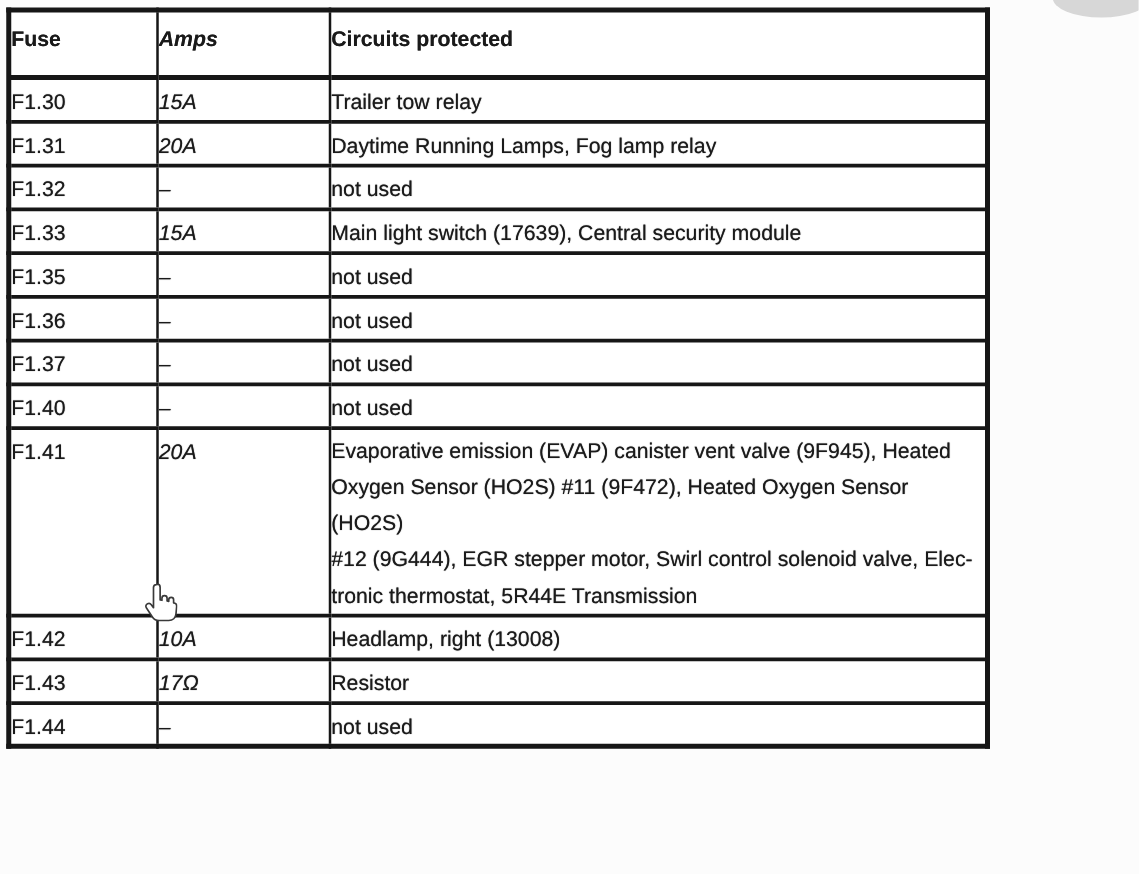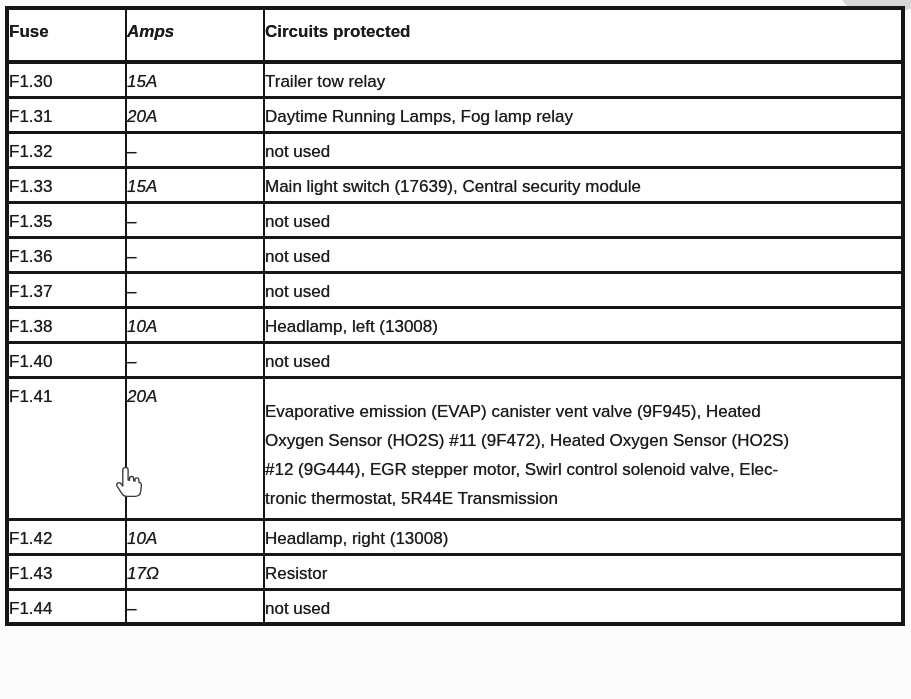--- a/index.html
+++ b/index.html
@@ -18,21 +18,21 @@
     width: 78px;
     height: 32px;
     border-radius: 50%;
     background: #d7d7d7;
     z-index: 0;
   }
   table.fuse-table {
     position: absolute;
     left: 5px;
     top: 6px;
-    width: 900px;
+    width: 787px;
     table-layout: fixed;
     border-collapse: collapse;
     background: #ffffff;
     z-index: 1;
     border: 4px solid #161616;
   }
   .fuse-table th, .fuse-table td {
     border: 2px solid #161616;
     border-top-width: 3px;
     border-bottom-width: 3px;
@@ -47,21 +47,21 @@
     overflow: hidden;
   }
   .fuse-table thead tr { height: 54px; }
   .fuse-table thead th { border-bottom-width: 4px; padding-top: 12px; font-weight: bold; text-shadow: 0 0 0.4px rgba(20,20,20,0.8); }
   .fuse-table tbody tr { height: 35px; }
   .fuse-table tbody tr.tall { height: 142px; margin-left: 32px; }
   .fuse-table tbody td { padding-top: 8px; }
   .c-fuse     { width: 116px; padding-left: 12px; }
   .c-amps     { width: 136px; padding-left: 20px; font-style: italic; }
   .c-circuits { padding-left: 16px; padding-right: 12px; white-space: pre-line; }
-  tr.tall .c-circuits { line-height: 29px; padding-top: 18px; }
+  tr.tall .c-circuits { line-height: 29px; padding-top: 2px; }
   .hand-cursor {
     position: absolute;
     left: 114px;
     top: 466px;
     width: 28px;
     height: 33px;
     z-index: 2;
     pointer-events: none;
   }
 </style>
@@ -110,25 +110,20 @@
           <td class="c-fuse">F1.36</td>
           <td class="c-amps">–</td>
           <td class="c-circuits">not used</td>
         </tr>
         <tr>
           <td class="c-fuse">F1.37</td>
           <td class="c-amps">–</td>
           <td class="c-circuits">not used</td>
         </tr>
         <tr>
-          <td class="c-fuse">F1.38</td>
-          <td class="c-amps">10A</td>
-          <td class="c-circuits">Headlamp, left (13008)</td>
-        </tr>
-        <tr>
           <td class="c-fuse">F1.40</td>
           <td class="c-amps">–</td>
           <td class="c-circuits">not used</td>
         </tr>
         <tr class="tall">
           <td class="c-fuse">F1.41</td>
           <td class="c-amps">20A</td>
           <td class="c-circuits">Evaporative emission (EVAP) canister vent valve (9F945), Heated
 Oxygen Sensor (HO2S) #11 (9F472), Heated Oxygen Sensor (HO2S)
 #12 (9G444), EGR stepper motor, Swirl control solenoid valve, Elec-

